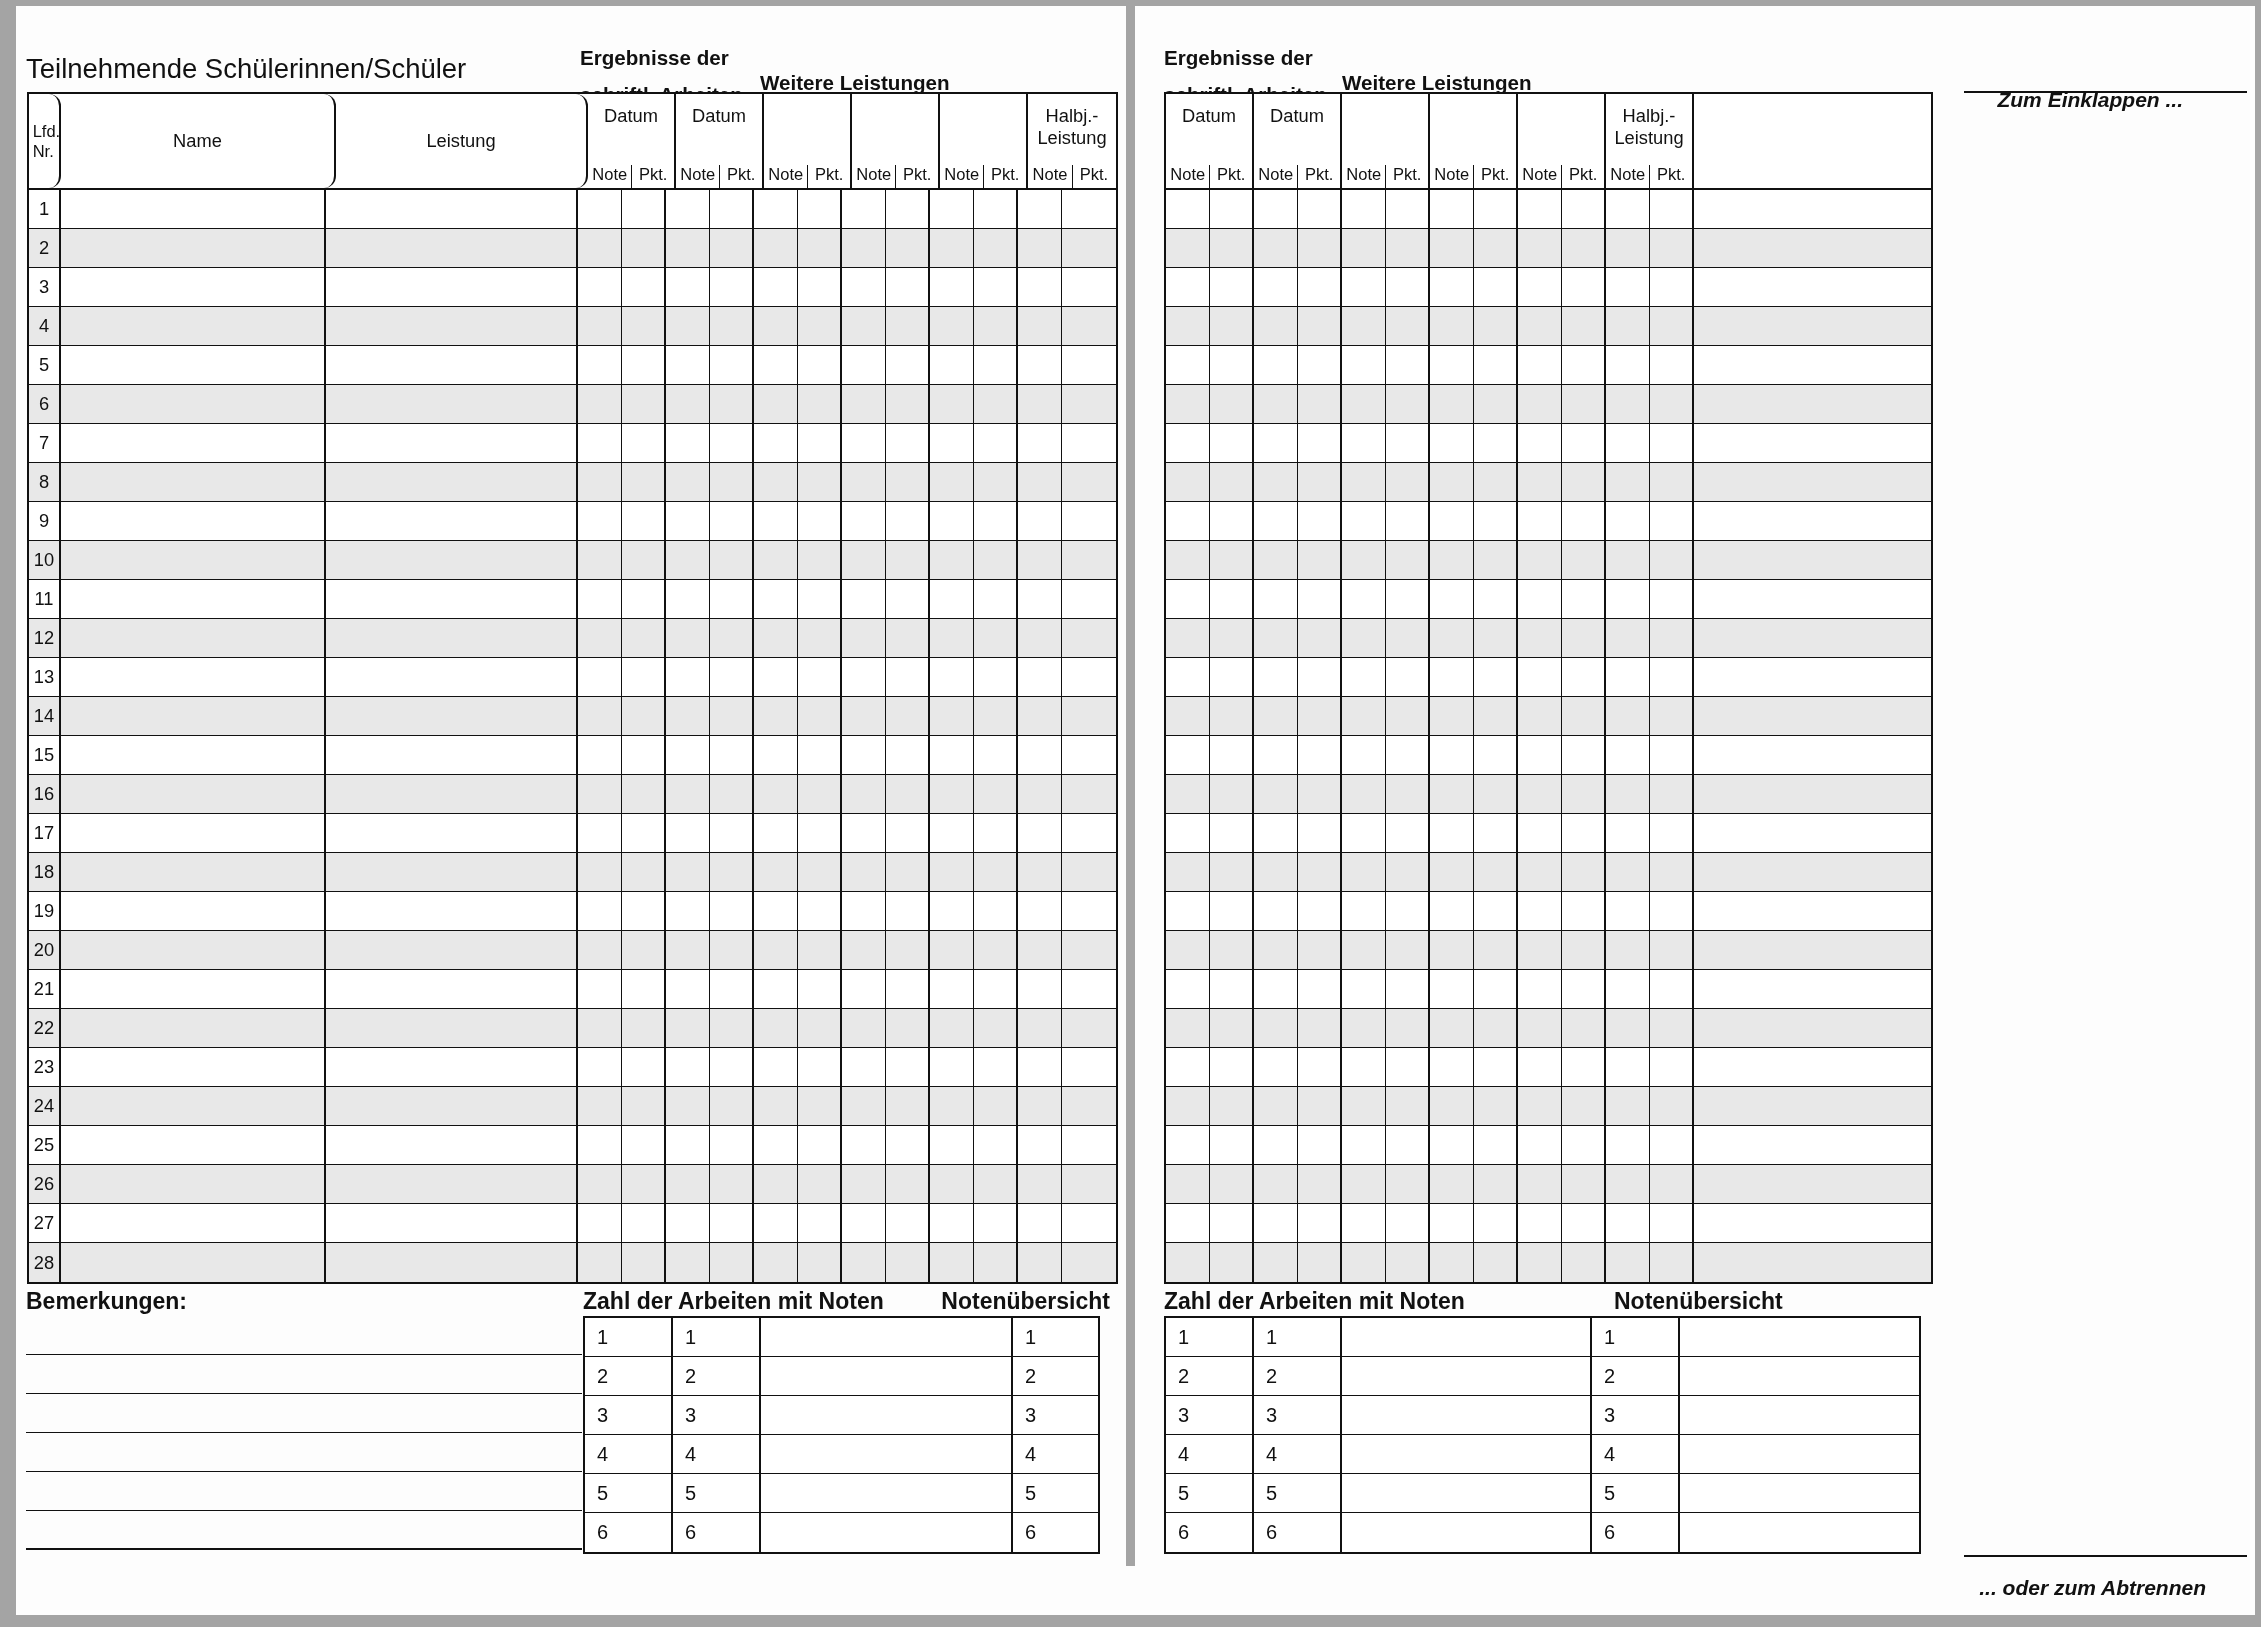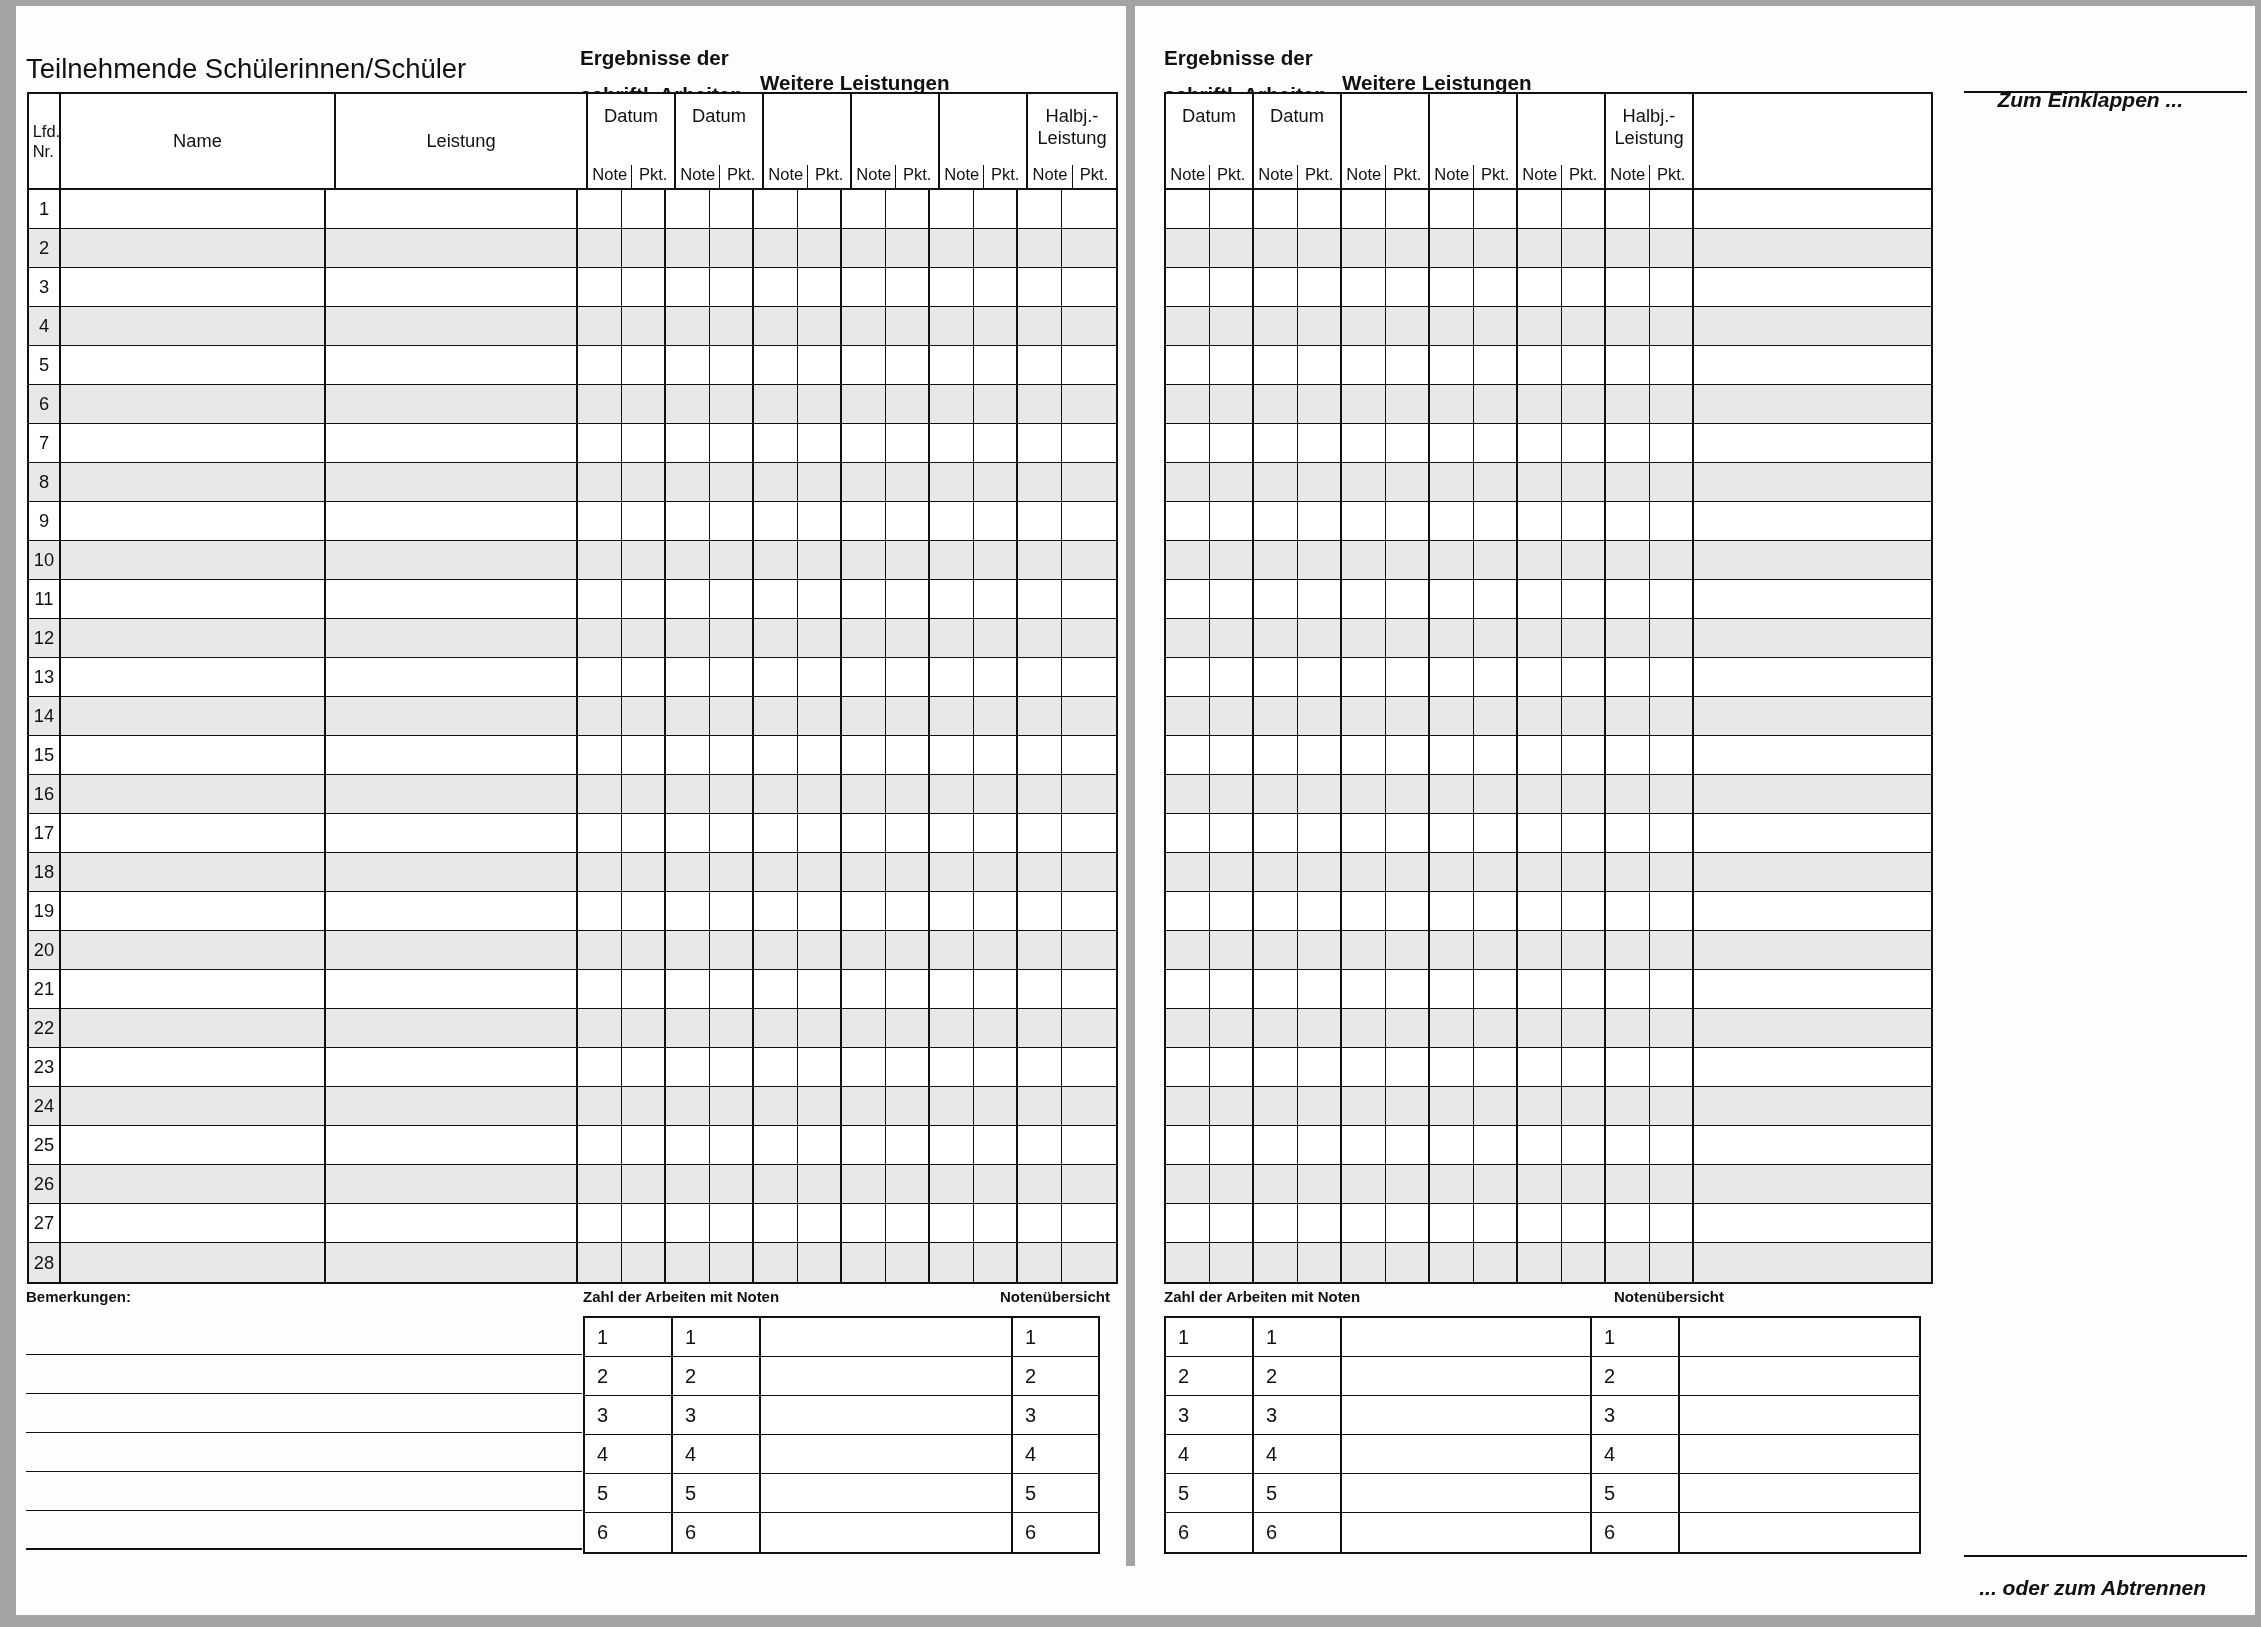--- a/index.html
+++ b/index.html
@@ -10,28 +10,28 @@
     -webkit-font-smoothing:antialiased;
   }
   .page{position:absolute;top:5.5px;height:1609px;background:#fdfdfd;}
   #page-left{left:16px;width:1110px;}
   #page-right{left:1135px;width:1120px;}
   .gap-patch{position:absolute;left:1126px;top:1566px;width:8.7px;height:49px;background:#fdfdfd;}
   .abs{position:absolute;}
   .prel{white-space:pre-line;}
   .title{font-size:27.5px;letter-spacing:0px;}
   .h-bold{font-size:20.6px;font-weight:bold;line-height:37px;}
-  .lbl-bold{font-size:15px;font-weight:bold;}
+  .lbl-bold{font-size:23px;font-weight:bold;}
   .fold{font-size:21px;font-weight:bold;font-style:italic;}
   .fold-line{position:absolute;height:1.8px;background:#111;}
 
   
   .gtable{position:absolute;border:2.8px solid #111;background:#fff;}
   .thead{display:flex;border-bottom:2.8px solid #111;height:94px;}
-  .hcell{box-sizing:border-box;border-right:2.3px solid #111;display:flex;align-items:center;justify-content:center;font-size:18.3px;}
+  .hcell{box-sizing:border-box;border-right:2.3px solid #111;display:flex;align-items:center;justify-content:center;font-size:18.3px;border-radius:12px;}
   .h-lfd{width:32px;justify-content:flex-start;padding-left:3.7px;font-size:16.5px;line-height:20px;}
   .h-name{width:275px;}
   .h-vor{width:252px;}
   .hgroups{display:flex;}
   .hgroup{box-sizing:border-box;width:88px;border-right:2.3px solid #111;display:flex;flex-direction:column;}
   #page-left-wrap .hgroup:last-child{border-right:none;}
   .hglabel{height:67px;display:flex;justify-content:center;padding-top:11px;font-size:18.3px;line-height:22px;text-align:center;}
   .hsub{height:27.5px;display:flex;align-items:flex-end;}
   .hnote,.hpkt{box-sizing:border-box;width:44px;text-align:center;font-size:16.5px;padding-bottom:3.7px;}
   .hpkt{border-left:0.9px solid #111;width:43px;}

